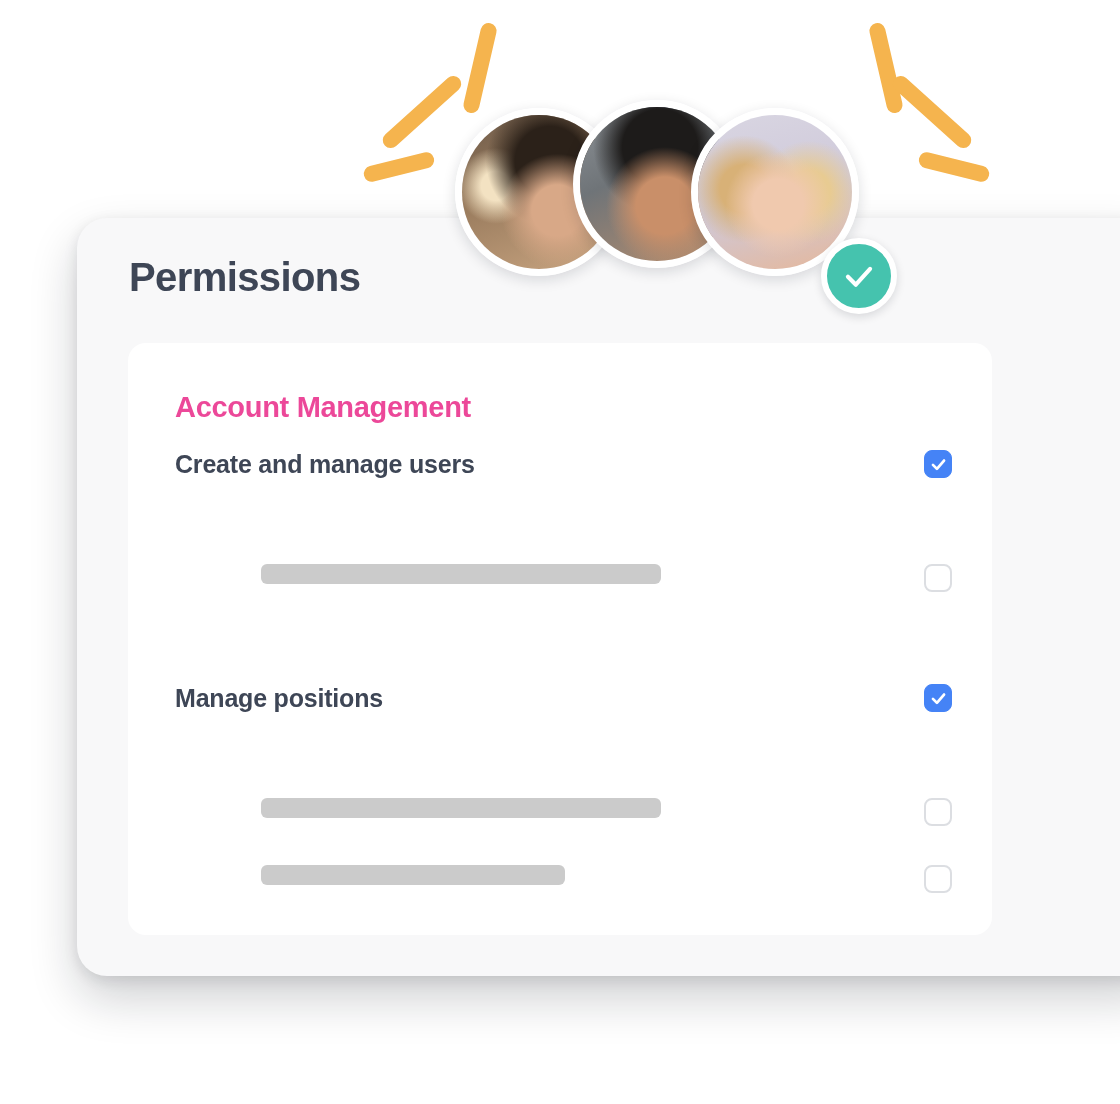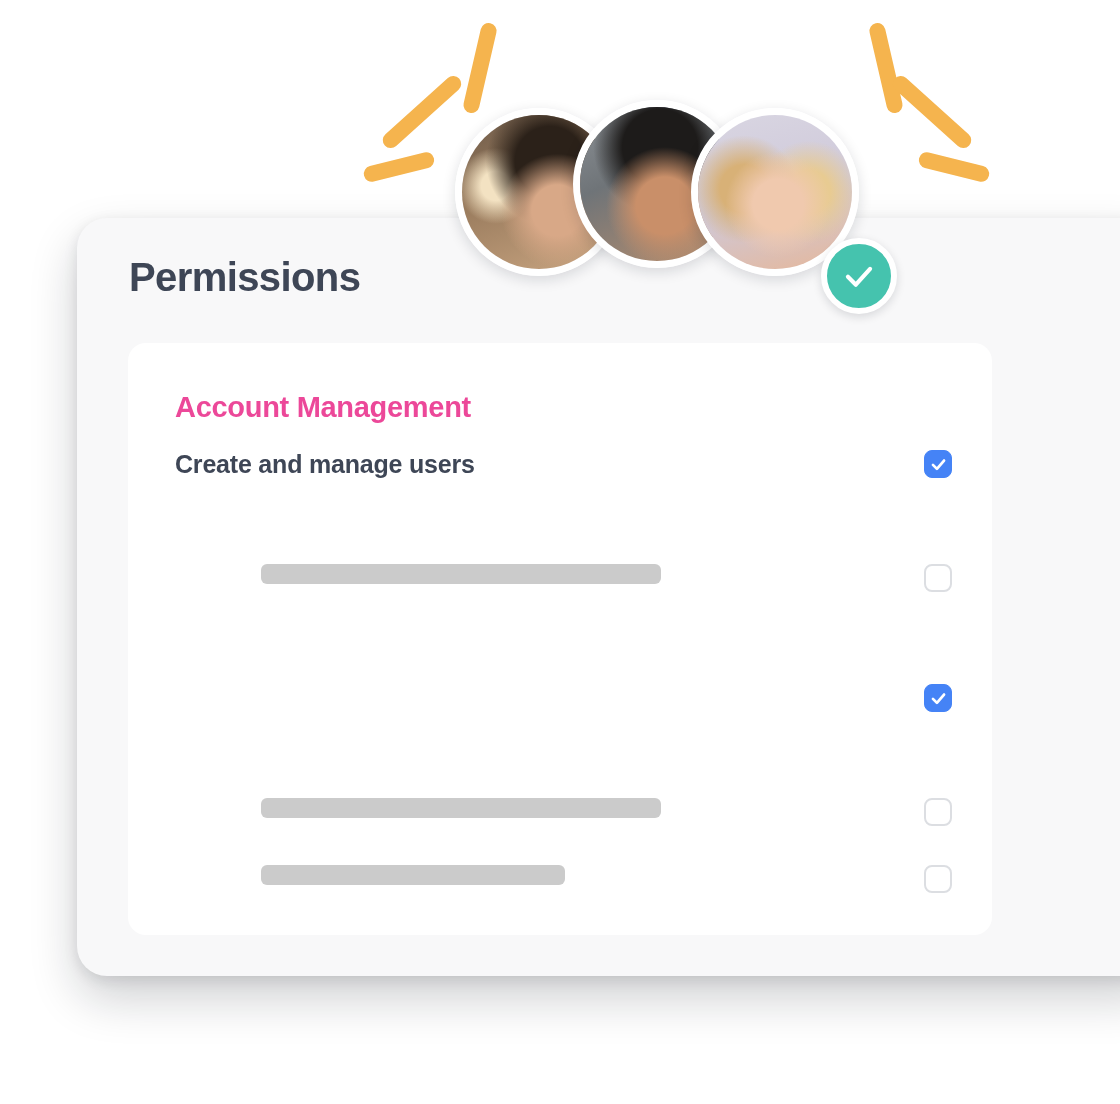--- a/index.html
+++ b/index.html
@@ -246,20 +246,21 @@
         <div class="spacer-sm"></div>
 
         <div class="perm-row">
           <span class="bar indent-bar" style="width:400px"></span>
           <span class="cbox off"></span>
         </div>
 
         <div style="height:84px"></div>
 
         <div class="perm-row">
+          <span class="group-label">Manage positions</span>
           <span class="cbox on">
             <svg viewBox="0 0 24 24">
               <path d="M5 12.5 L10 17.5 L19 7" fill="none" stroke="#ffffff" stroke-width="3.4" stroke-linecap="round" stroke-linejoin="round"></path>
             </svg>
           </span>
         </div>
 
         <div class="spacer-lg"></div>
 
 

